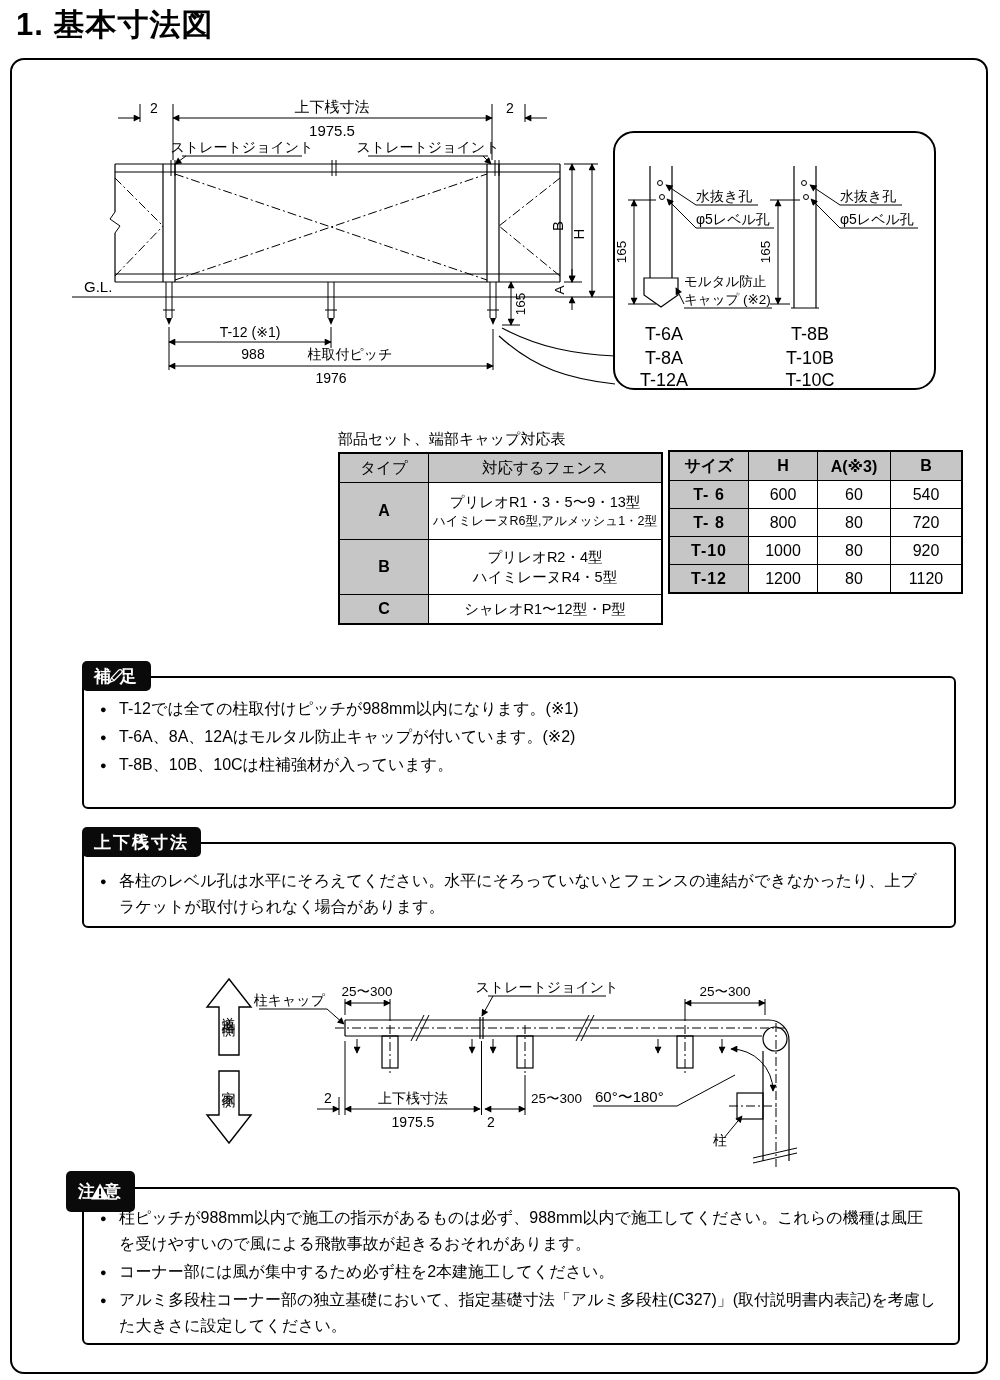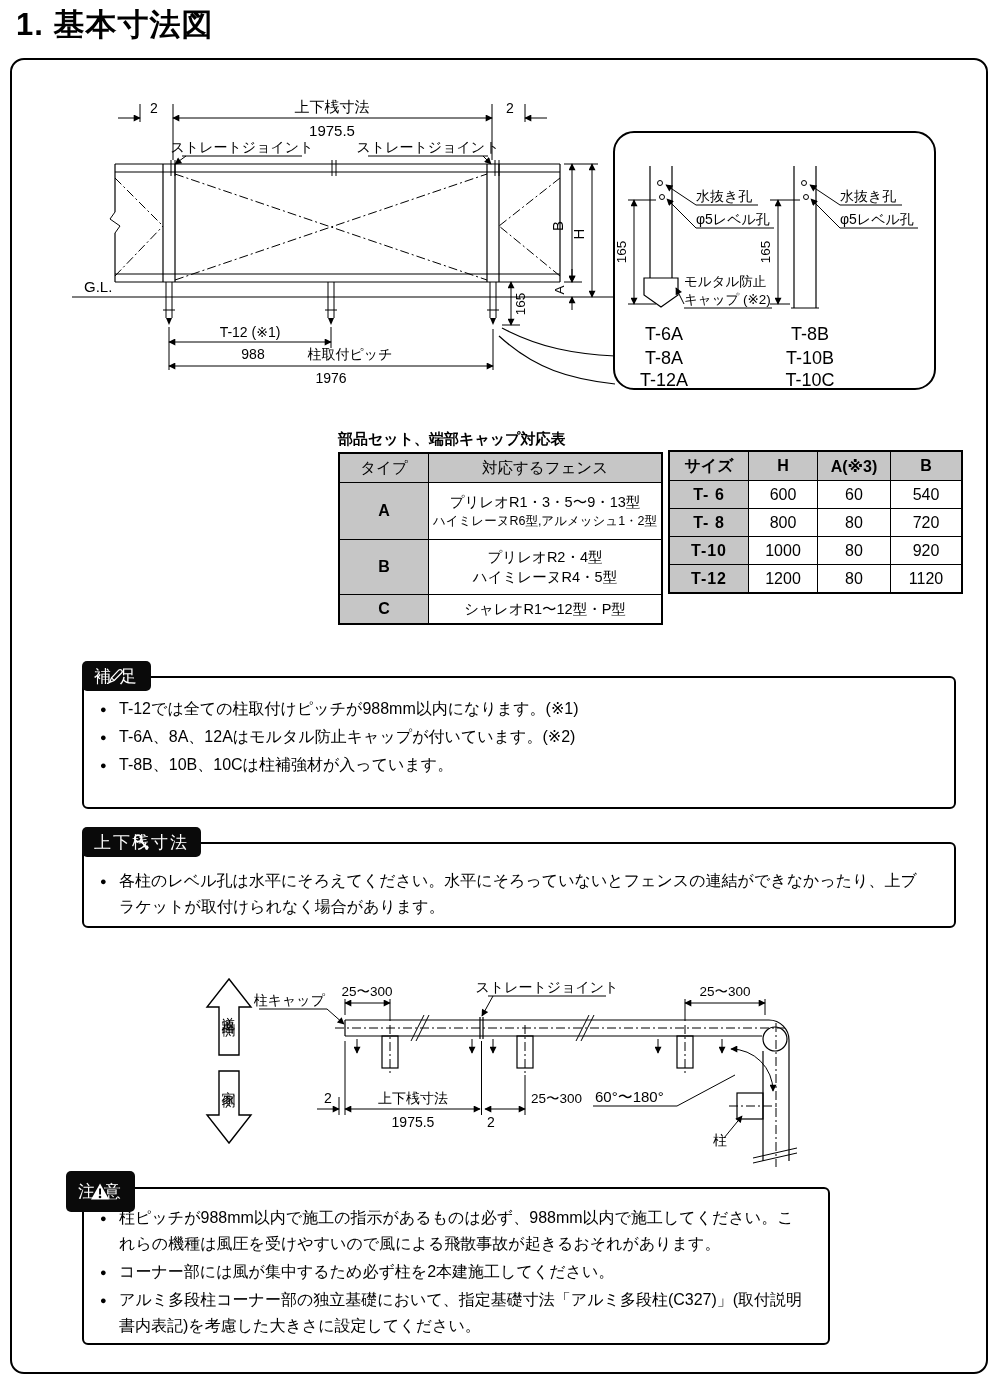--- a/index.html
+++ b/index.html
@@ -23,33 +23,33 @@
   .ln{stroke:#000;stroke-width:1.2;fill:none;}
   .thin{stroke:#000;stroke-width:1;fill:none;}
   .thick{stroke:#000;stroke-width:2;fill:none;}
   .dash{stroke:#000;stroke-width:1;fill:none;stroke-dasharray:9 3 2 3;}
   .wfill{fill:#fff;stroke:#000;stroke-width:1.4;}
   
   .tbl{border-collapse:collapse;position:absolute;background:#fff;}
   .tbl th,.tbl td{border:1.6px solid #000;text-align:center;vertical-align:middle;padding:0;}
   .tbl{border:2px solid #000;}
   .gray{background:#c6c6c6;}
-  .parts-title{position:absolute;left:338px;top:430px;font-size:15px;font-weight:bold;}
+  .parts-title{position:absolute;left:338px;top:430px;font-size:15px;font-weight:normal;}
   .parts th{font-size:15.5px;font-weight:normal;height:28px;}
   .parts .type{font-size:16px;font-weight:bold;}
   .parts .f1{font-size:14.5px;line-height:20px;}
   .parts .f2{font-size:12.5px;line-height:18px;}
   .sizes th{font-size:16px;font-weight:bold;height:28px;}
   .sizes td{font-size:16px;height:27px;}
   .sizes .szcol{font-weight:bold;letter-spacing:1px;}
   
   .note-badge{
     position:absolute;height:30px;background:#0a0a0a;color:#fff;border-radius:5px;
     display:flex;align-items:center;justify-content:center;gap:7px;
-    font-size:17px;font-weight:normal;padding:0 12px;z-index:3;letter-spacing:2px;
+    font-size:17px;font-weight:bold;padding:0 12px;z-index:3;letter-spacing:2px;
   }
   .note-box{
     position:absolute;border:2px solid #000;border-radius:6px;background:#fff;z-index:1;
     box-sizing:border-box;
   }
   .bullets{list-style:none;margin:0;padding:0;}
   .bullets li{
     position:relative;padding-left:21px;font-size:16px;line-height:26px;margin:0 0 2px 0;
   }
   .bullets li::before{
@@ -434,19 +434,19 @@
 <div class="vtext" style="left:220px;top:1080px">家側</div>
 
 <div class="note-badge" style="left:66px;top:1171px;height:41px">
   <svg width="20" height="19" viewBox="0 0 20 19">
     <polygon points="10,1.5 19,17.5 1,17.5" fill="#fff"></polygon>
     <rect x="9.1" y="6.5" width="1.9" height="6" fill="#000"></rect>
     <circle cx="10" cy="15" r="1.3" fill="#000"></circle>
   </svg>
   <span>注 意</span>
 </div>
-<div class="note-box" style="left:82px;top:1187px;width:748px;height:158px;padding:16px 20px 0 14px">
+<div class="note-box" style="left:82px;top:1187px;width:878px;height:158px;padding:16px 20px 0 14px">
   <ul class="bullets">
     <li>柱ピッチが988mm以内で施工の指示があるものは必ず、988mm以内で施工してください。これらの機種は風圧を受けやすいので風による飛散事故が起きるおそれがあります。</li>
     <li>コーナー部には風が集中するため必ず柱を2本建施工してください。</li>
     <li>アルミ多段柱コーナー部の独立基礎において、指定基礎寸法「アルミ多段柱(C327)」(取付説明書内表記)を考慮した大きさに設定してください。</li>
   </ul>
 </div>
 
 </body></html>

